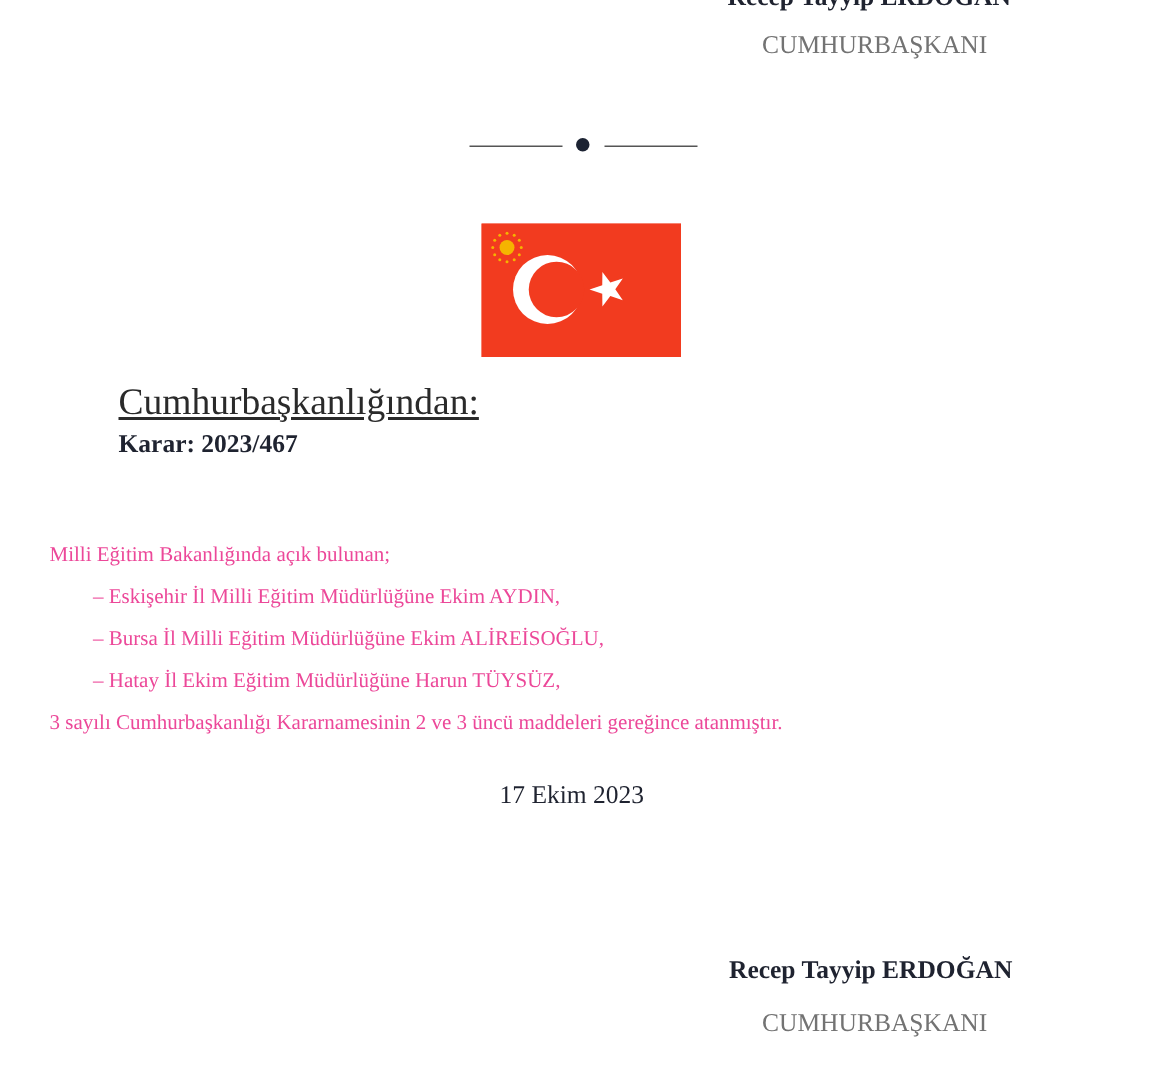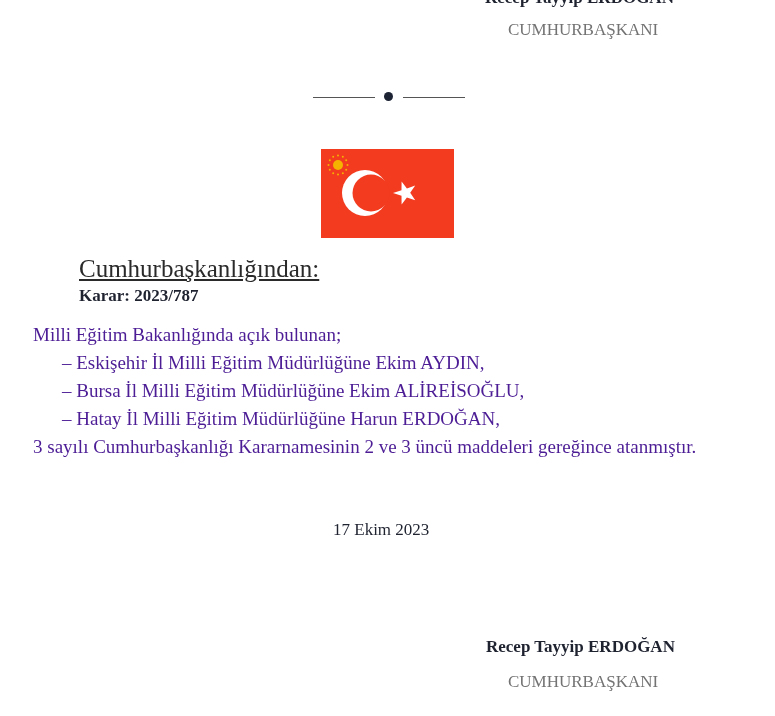--- a/index.html
+++ b/index.html
@@ -14,21 +14,21 @@
   .top-name { left: 485px; top: -12px; }
   .top-title { left: 508px; top: 20px; }
   .sep { left: 313px; top: 88px; width: 152px; height: 16px; }
   .sep .line { position: absolute; top: 9px; height: 1px; width: 62px; background: #555; }
   .sep .l1 { left: 0; }
   .sep .l2 { left: 90px; }
   .sep .dot { position: absolute; left: 71px; top: 4px; width: 9px; height: 9px; border-radius: 50%; background: #1c2333; }
   .flag { left: 321px; top: 149px; width: 133px; height: 89px; background: #f23b1f; }
   .heading { left: 79px; top: 255px; font-size: 25px; text-decoration: underline; color: #2a2a2a; }
   .karar { left: 79px; top: 286px; font-size: 17px; font-weight: bold; color: #1f2330; }
-  .body-text { font-family: "Liberation Serif", serif; font-size: 19px; color: #4c1d95; }
+  .body-text { font-family: "Liberation Serif", serif; font-size: 14px; color: #ec4899; margin-top: 39px; }
   .intro { left: 33px; top: 324px; }
   .item { left: 62px; }
   .item1 { top: 352px; }
   .item2 { top: 380px; }
   .item3 { top: 408px; }
   .closing { left: 33px; top: 436px; }
   .date { left: 333px; top: 520px; font-size: 17px; color: #1f2330; }
   .bot-name { left: 486px; top: 637px; }
   .bot-title { left: 508px; top: 672px; }
 </style>
@@ -64,24 +64,24 @@
           <circle cx="12.2" cy="7.8" r="1"></circle>
       </g>
     </g>
     <circle cx="44" cy="44" r="23" fill="#ffffff"></circle>
     <circle cx="50" cy="44" r="18.5" fill="#f23b1f"></circle>
     <polygon fill="#ffffff" points="72,44 80.5,41.2 80.6,32.4 85.9,39.4 94.2,36.6 89.2,43.8 94.2,51.2 85.9,48.4 80.6,55.4 80.5,46.8"></polygon>
   </svg>
 </div>
 
 <div class="abs heading">Cumhurbaşkanlığından:</div>
-<div class="abs karar">Karar: 2023/787</div>
+<div class="abs karar">Karar: 2023/467</div>
 
 <div class="abs body-text intro">Milli Eğitim Bakanlığında açık bulunan;</div>
 <div class="abs body-text item item1">– Eskişehir İl Milli Eğitim Müdürlüğüne Ekim AYDIN,</div>
 <div class="abs body-text item item2">– Bursa İl Milli Eğitim Müdürlüğüne Ekim ALİREİSOĞLU,</div>
-<div class="abs body-text item item3">– Hatay İl Milli Eğitim Müdürlüğüne Harun ERDOĞAN,</div>
+<div class="abs body-text item item3">– Hatay İl Ekim Eğitim Müdürlüğüne Harun TÜYSÜZ,</div>
 <div class="abs body-text closing">3 sayılı Cumhurbaşkanlığı Kararnamesinin 2 ve 3 üncü maddeleri gereğince atanmıştır.</div>
 
 <div class="abs date">17 Ekim 2023</div>
 
 <div class="abs sig-name bot-name">Recep Tayyip ERDOĞAN</div>
 <div class="abs sig-title bot-title">CUMHURBAŞKANI</div>
 
 </body></html>

